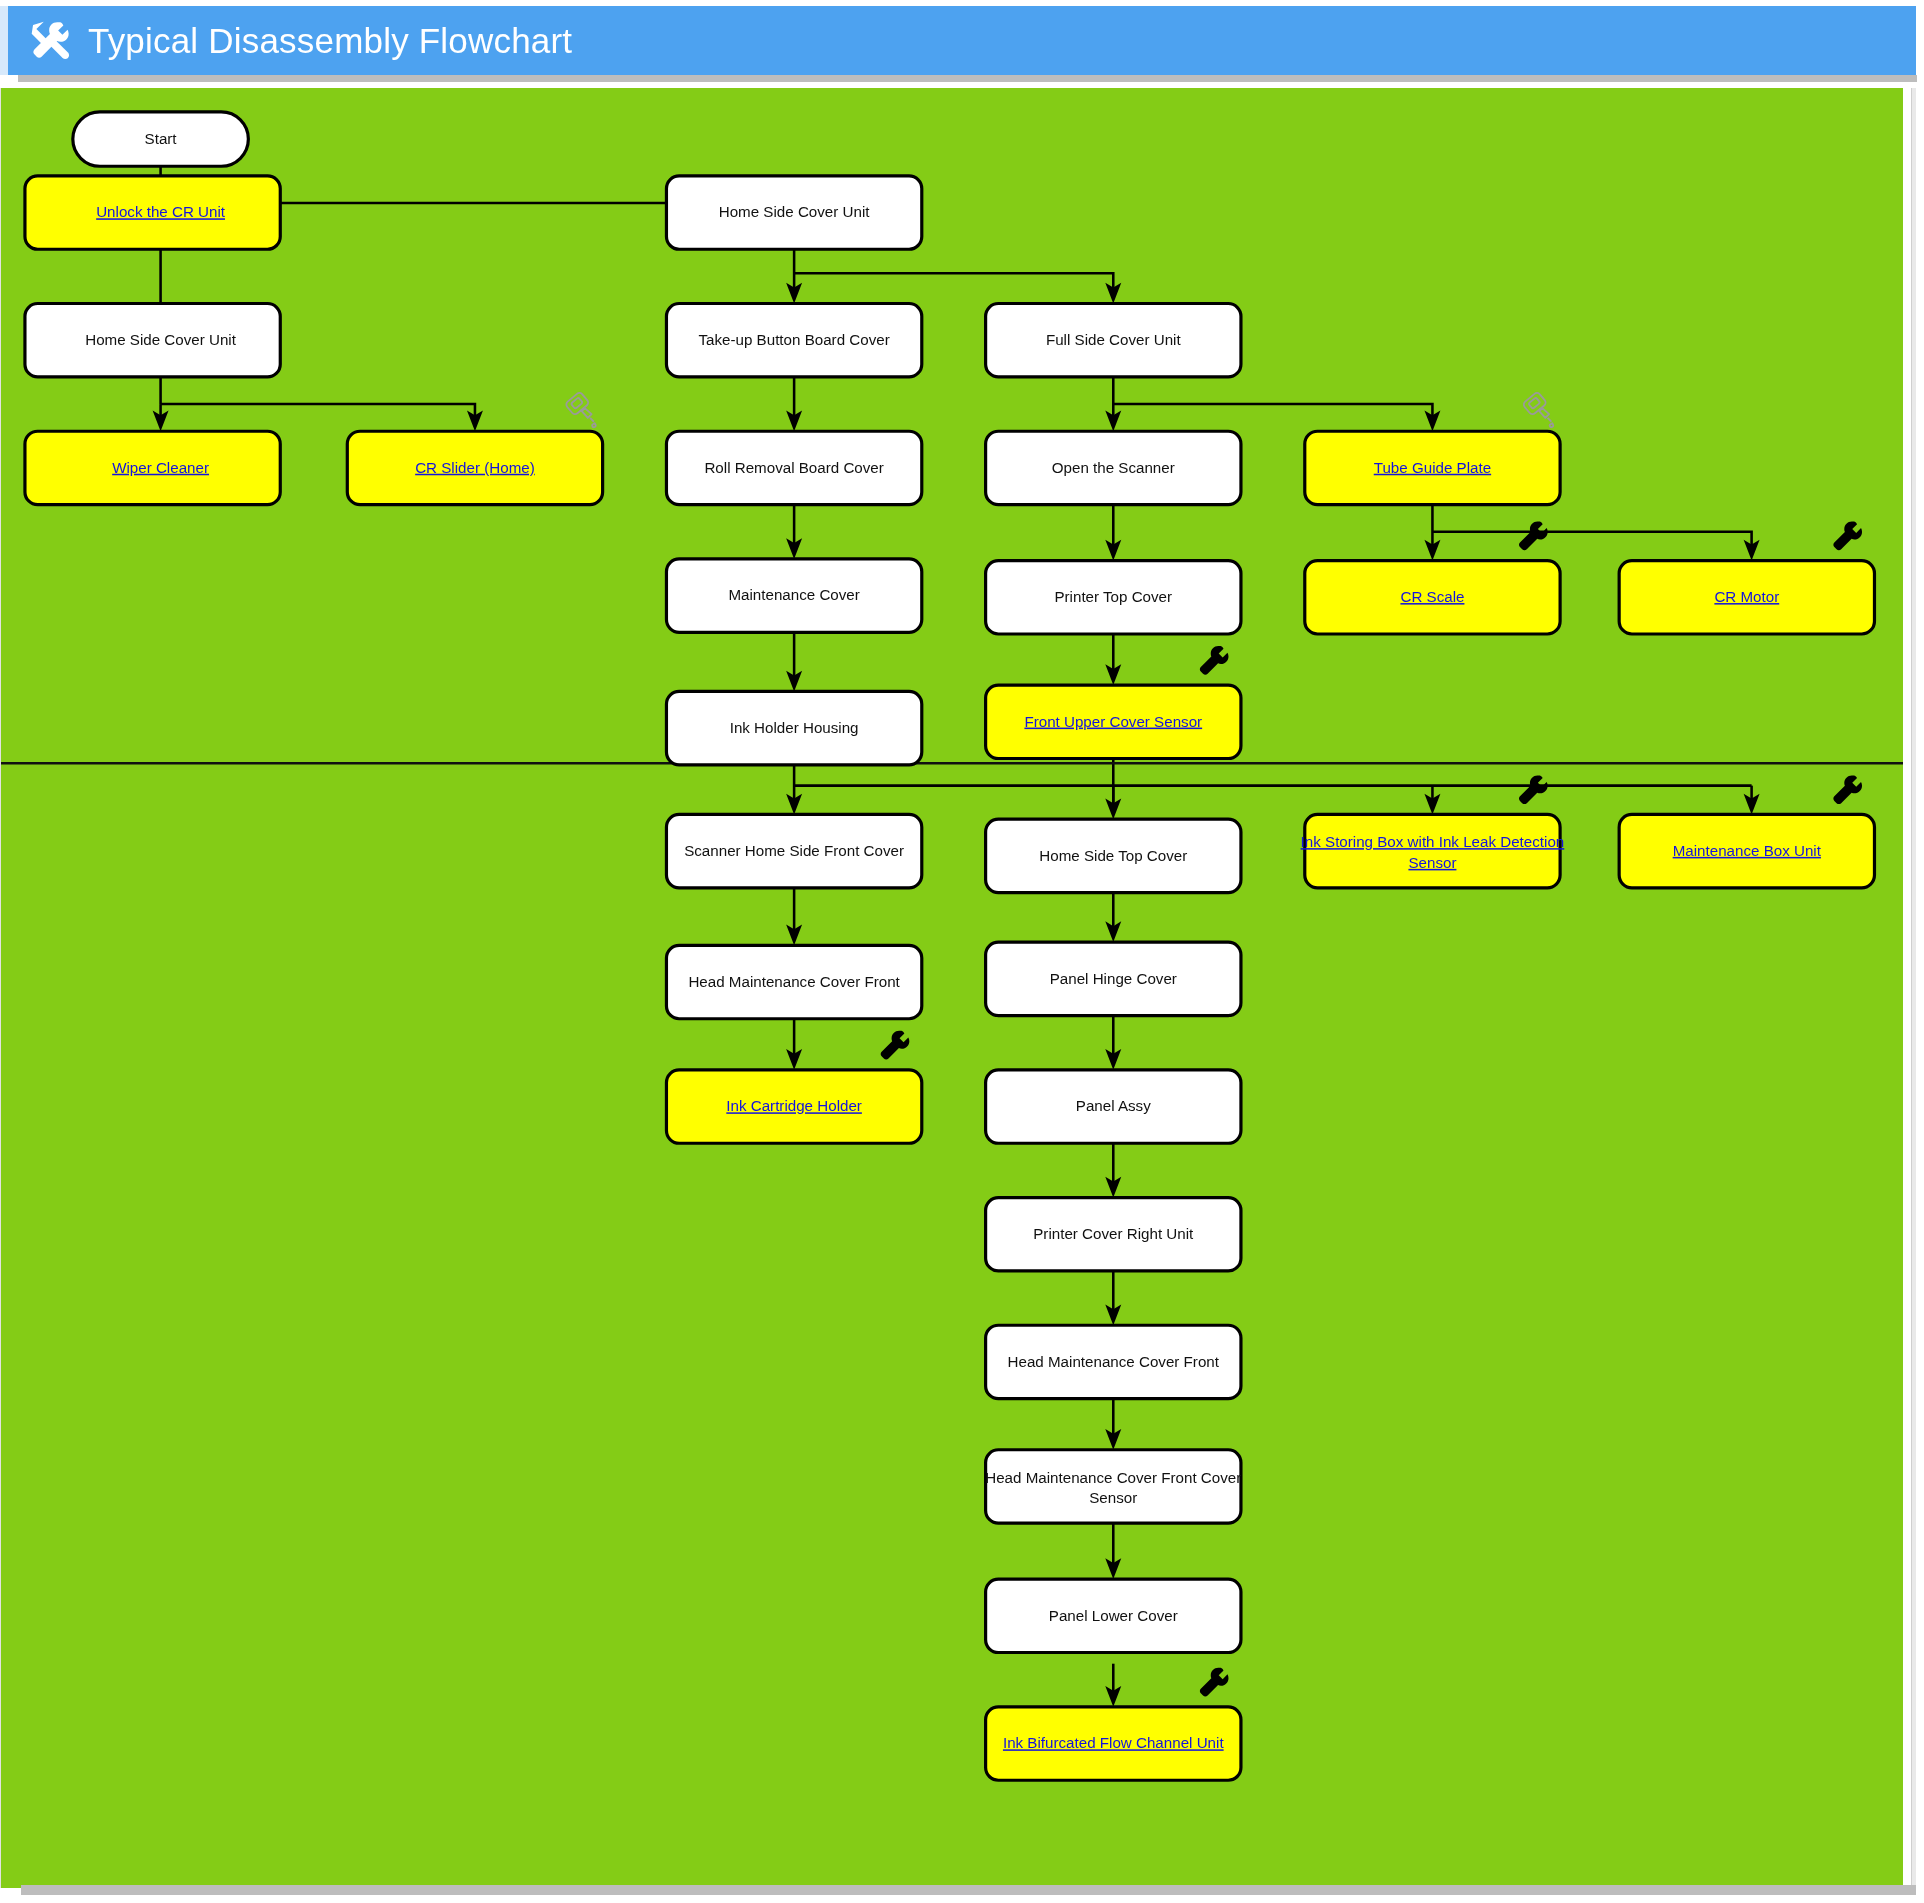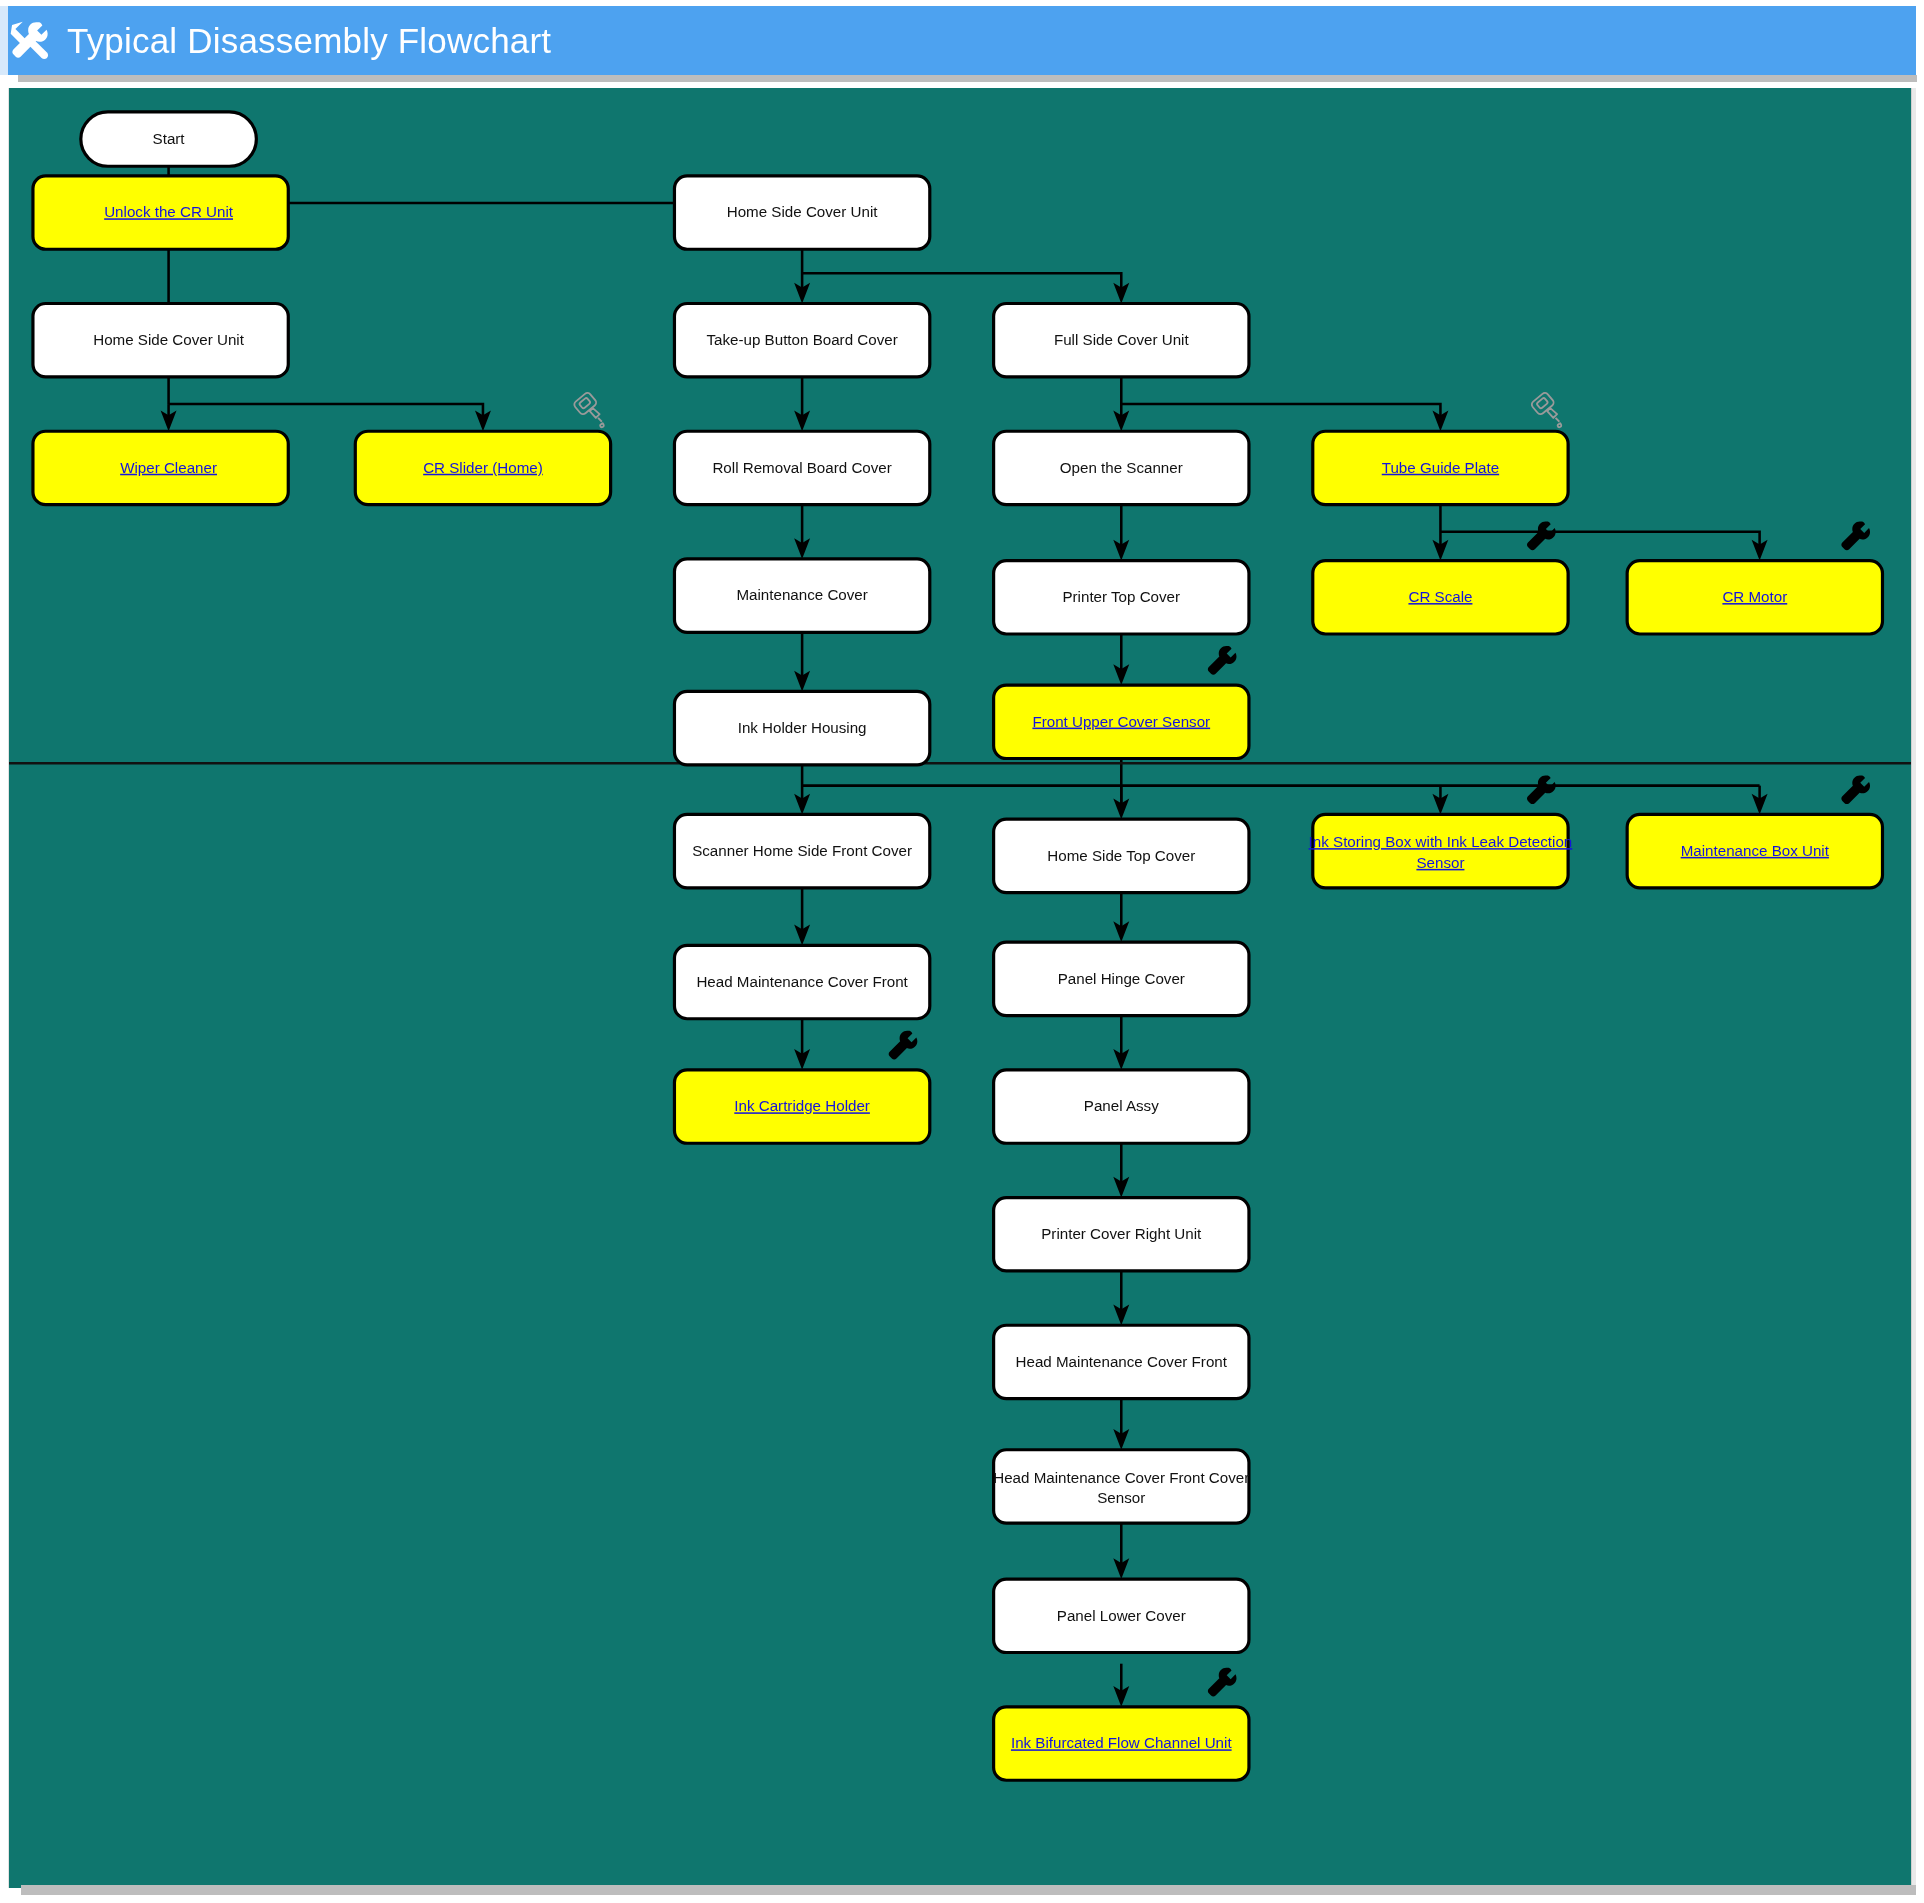--- a/index.html
+++ b/index.html
@@ -19,20 +19,21 @@
   #titlebar {
     position: absolute;
     left: 8px;
     top: 6.4px;
     width: 1908px;
     height: 69px;
     background: #4da2f0;
     display: flex;
     align-items: center;
     box-sizing: border-box;
+    padding-left: 21px;
   }
   #titlebar-shadow {
     position: absolute;
     left: 17.6px;
     top: 75px;
     width: 1899px;
     height: 7.2px;
     background: #bdbdbd;
   }
   #titlebar-leftedge {
@@ -52,25 +53,25 @@
   #title-text {
     color: #ffffff;
     font-size: 35px;
     letter-spacing: 0.2px;
     white-space: nowrap;
     font-family: "Liberation Sans", sans-serif;
   }
   
   #canvas {
     position: absolute;
-    left: 8px;
+    left: 0;
     top: 88px;
     width: 1903px;
     height: 1800px;
-    background: #0f766e;
+    background: #84cc16;
     border-left: 1.6px solid #e2e2e2;
     box-sizing: border-box;
     overflow: hidden;
   }
   #canvas-shadow {
     position: absolute;
     left: 21px;
     top: 1885px;
     width: 1895px;
     height: 9.6px;

